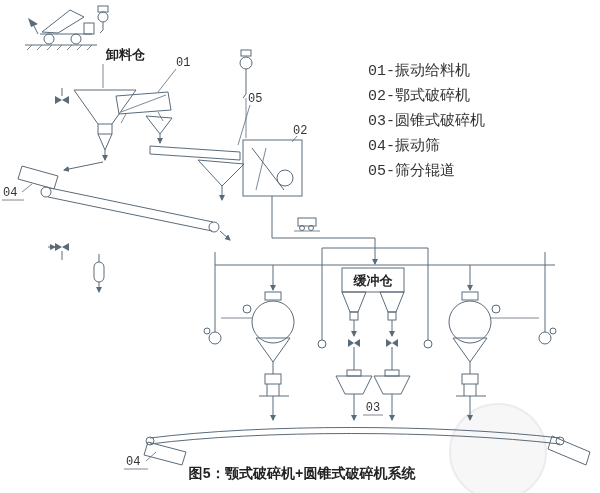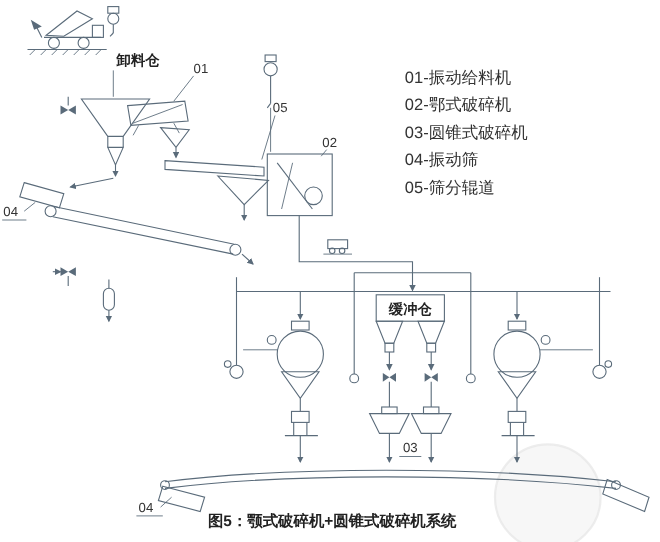--- a/index.html
+++ b/index.html
@@ -1,21 +1,21 @@
 <!DOCTYPE html>
 <html><head>
 <meta charset="utf-8">
 <style>
   html,body{margin:0;padding:0;background:#ffffff;}
   .figure-wrap{
     position:relative;
     width:600px;height:493px;
     background:#ffffff;
     overflow:hidden;
-    font-family:Liberation Sans, sans-serif;
+    font-family:Liberation Mono, monospace;
   }
   svg{position:absolute;left:0;top:0;}
   .ln{fill:none;stroke:#5a6b7a;stroke-width:1;}
   .lnthin{fill:none;stroke:#5a6b7a;stroke-width:0.8;}
   .fillshape{fill:#5a6b7a;stroke:none;}
   .lbl{fill:#333333;font-size:12px;}
   .binlbl{fill:#222222;font-size:13px;font-weight:600;}
   .legend{fill:#333333;font-size:15px;font-weight:500;}
   .caption{fill:#222222;font-size:14px;font-weight:700;}
   .wm{fill:#f2f2f2;opacity:0.6;}

